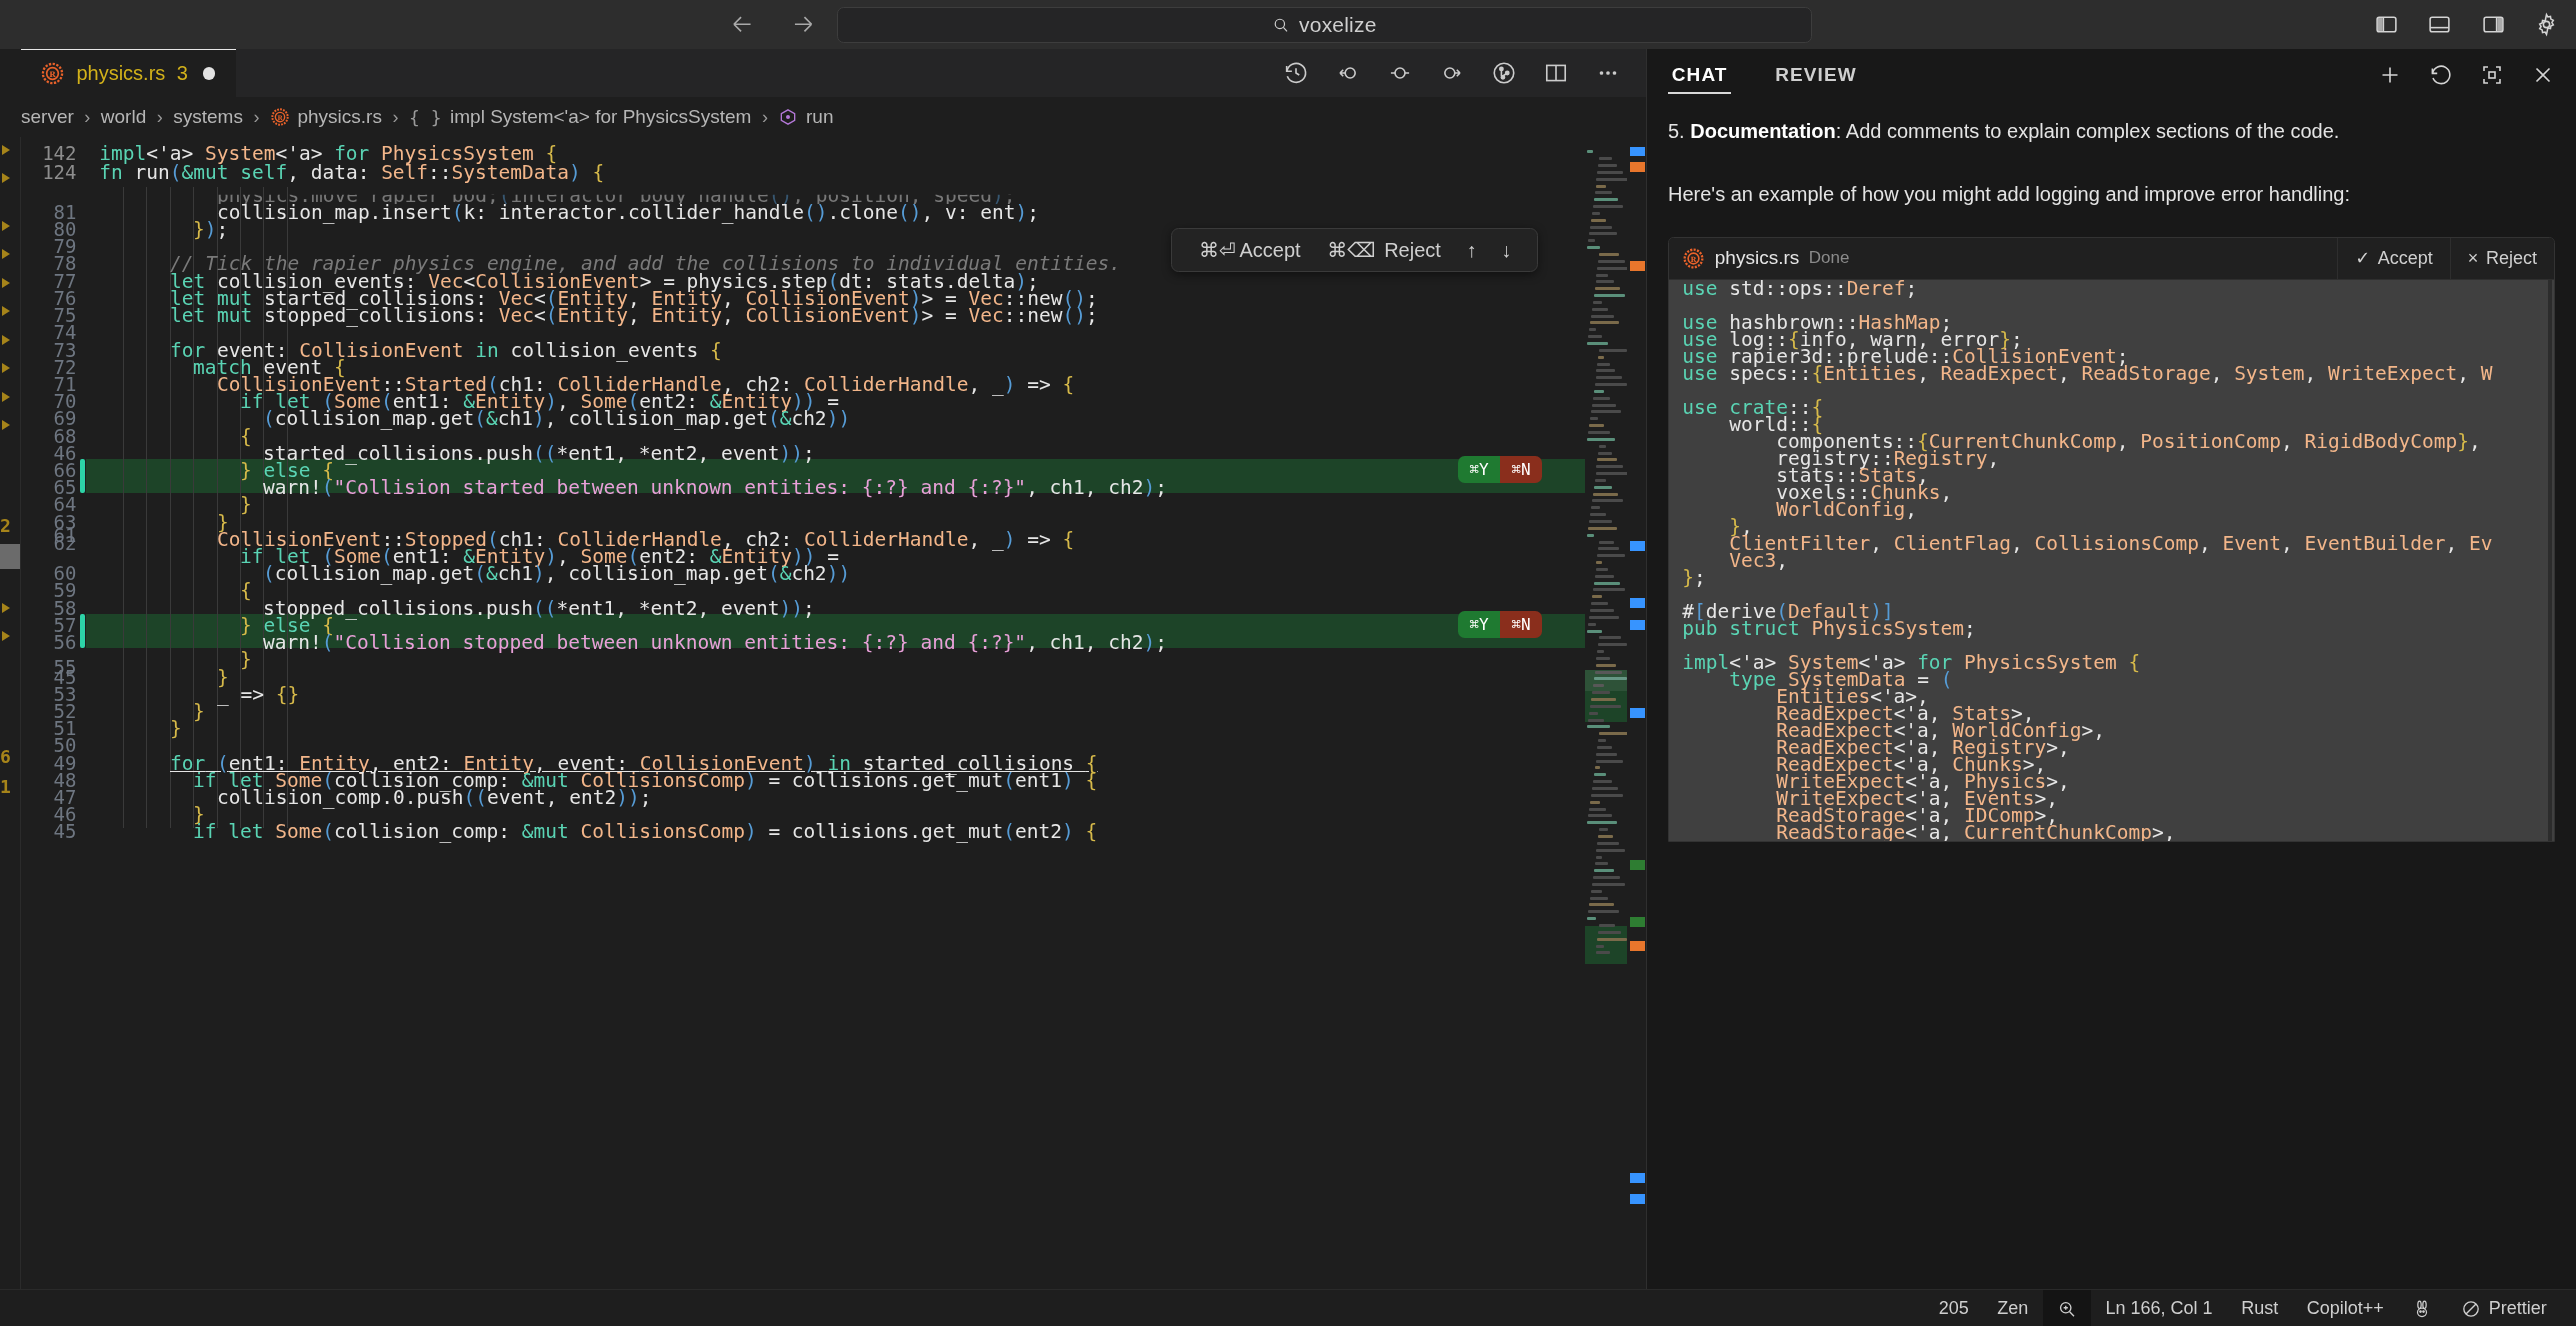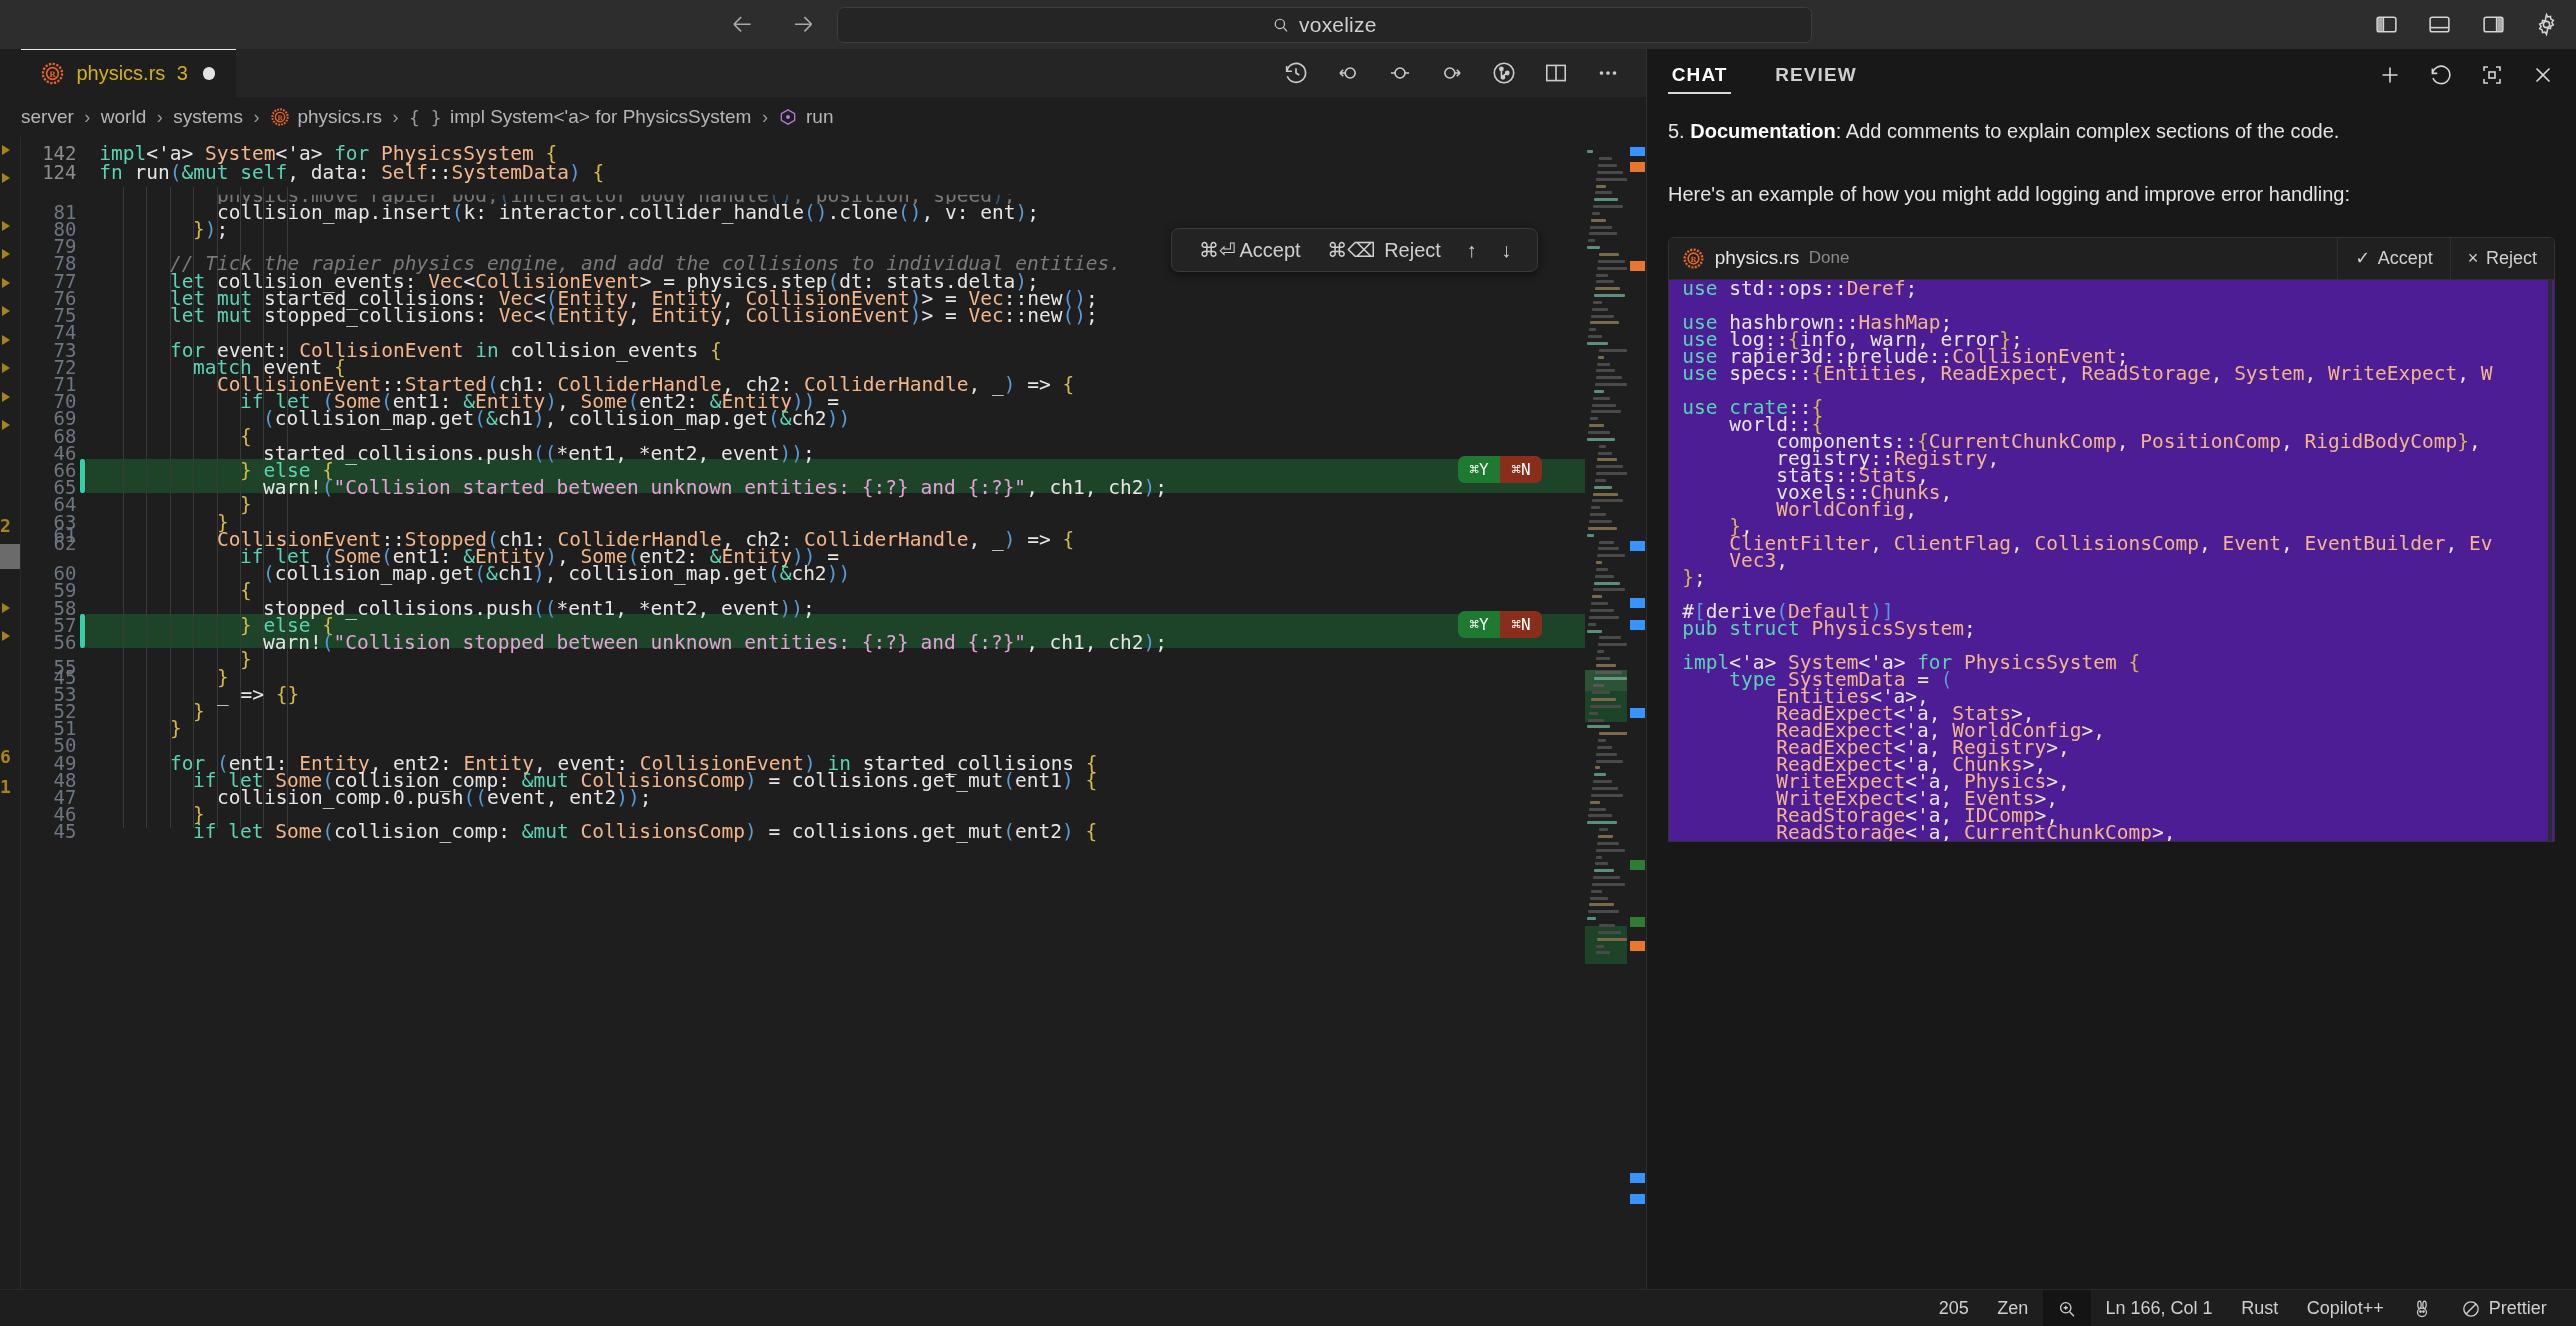--- a/index.html
+++ b/index.html
@@ -150,21 +150,21 @@
   .chat-p.spaced { margin-top: 34px; }
 
   .codecard { margin-top: 28.5px; border:1px solid #333; border-radius:5.7px 5.7px 0 0; background:#1b1b1b; overflow:hidden; }
   .cc-head { height: 42px; display:flex; align-items:center; background:#202020; border-bottom:1px solid #2e2e2e; }
   .cc-rust { width:23px; height:23px; margin: 0 9.5px 0 13.3px; flex:0 0 23px; }
   .cc-rust svg { width:23px; height:23px; display:block; }
   .cc-name { color:#e6e6e6; font-size:19px; }
   .cc-status { color:#8a8a8a; font-size:17px; margin-left:9.5px; }
   .cc-actions { margin-left:auto; display:flex; height:100%; }
   .cc-btn { display:flex; align-items:center; gap:7.6px; color:#d0d0d0; font-size:18px; padding: 0 17px; border-left:1px solid #2e2e2e; }
-  .cc-body { position:relative; background:#4c1d95; }
+  .cc-body { position:relative; background:#404040; }
   .cc-line {
     white-space:pre; font-family:"DejaVu Sans Mono", monospace;
     font-size: 19.5px; line-height: 17px; color:#e6e6e6; padding-left: 13.3px;
   }
   .cc-scrollbar { position:absolute; top:0; right:1.9px; width:3.8px; bottom:0; background:#2c2c2c; }
 
   
   .statusbar {
     height: 38px; flex:0 0 38px; background:#1e1e1e;
     display:flex; align-items:center; justify-content:flex-end;
@@ -434,21 +434,21 @@
             <div class="codeline" style="top: 445px; left: 154px;"><span class="py">{</span></div>
             <div class="codeline" style="top: 463px; left: 177px;">stopped_collisions.push<span class="pb">(</span><span class="pb">(</span>*ent1, *ent2, event<span class="pb">)</span><span class="pb">)</span>;</div>
             <div class="codeline" style="top: 480px; left: 154px;"><span class="py">}</span> <span class="k">else</span> <span class="py">{</span></div>
             <div class="codeline" style="top: 497px; left: 177px;">warn!<span class="pb">(</span><span class="str">"Collision stopped between unknown entities: {:?} and {:?}"</span>, ch1, ch2<span class="pb">)</span>;</div>
             <div class="codeline" style="top: 514px; left: 154px;"><span class="py">}</span></div>
             <div class="codeline" style="top: 532px; left: 131px;"><span class="py">}</span></div>
             <div class="codeline" style="top: 549px; left: 131px;">_ =&gt; <span class="py">{</span><span class="py">}</span></div>
             <div class="codeline" style="top: 566px; left: 107px;"><span class="py">}</span></div>
             <div class="codeline" style="top: 583px; left: 84px;"><span class="py">}</span></div>
             <div class="codeline" style="top: 600px; left: 13.3px;"></div>
-            <div class="codeline" style="top: 618px; left: 84px;"><span class="k">for</span> <span class="pb">(</span>ent1: <span class="ty">Entity</span>, ent2: <span class="ty">Entity</span>, event: <span class="ty">CollisionEvent</span><span class="pb">)</span> <span class="k">in</span> started_collisions <span class="py">{</span></div>
+            <div class="codeline" style="top: 618px; left: 84px; text-decoration: underline;"><span class="k">for</span> <span class="pb">(</span>ent1: <span class="ty">Entity</span>, ent2: <span class="ty">Entity</span>, event: <span class="ty">CollisionEvent</span><span class="pb">)</span> <span class="k">in</span> started_collisions <span class="py">{</span></div>
             <div class="codeline" style="top: 635px; left: 107px;"><span class="k">if</span> <span class="k">let</span> <span class="ty">Some</span><span class="pb">(</span>collision_comp: <span class="k">&amp;</span><span class="k">mut</span> <span class="ty">CollisionsComp</span><span class="pb">)</span> = collisions.get_mut<span class="pb">(</span>ent1<span class="pb">)</span> <span class="py">{</span></div>
             <div class="codeline" style="top: 652px; left: 131px;">collision_comp.0.push<span class="pb">(</span><span class="pb">(</span>event, ent2<span class="pb">)</span><span class="pb">)</span>;</div>
             <div class="codeline" style="top: 669px; left: 107px;"><span class="py">}</span></div>
             <div class="codeline" style="top: 686px; left: 107px;"><span class="k">if</span> <span class="k">let</span> <span class="ty">Some</span><span class="pb">(</span>collision_comp: <span class="k">&amp;</span><span class="k">mut</span> <span class="ty">CollisionsComp</span><span class="pb">)</span> = collisions.get_mut<span class="pb">(</span>ent2<span class="pb">)</span> <span class="py">{</span></div>
             <div class="pill-group" style="top: 319px; left: 1372px;">
               <span class="pill yes">⌘Y</span>
               <span class="pill no">⌘N</span>
             </div>
             <div class="pill-group" style="top: 474px; left: 1372px;">
               <span class="pill yes">⌘Y</span>

